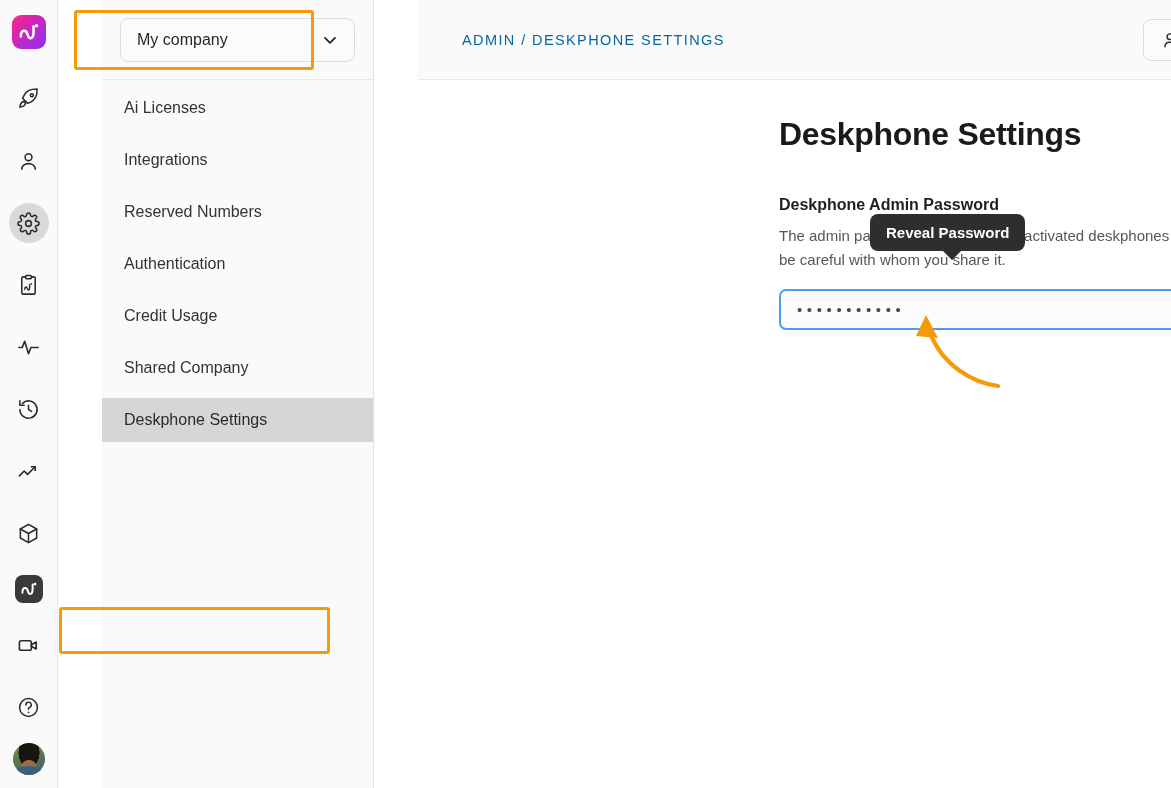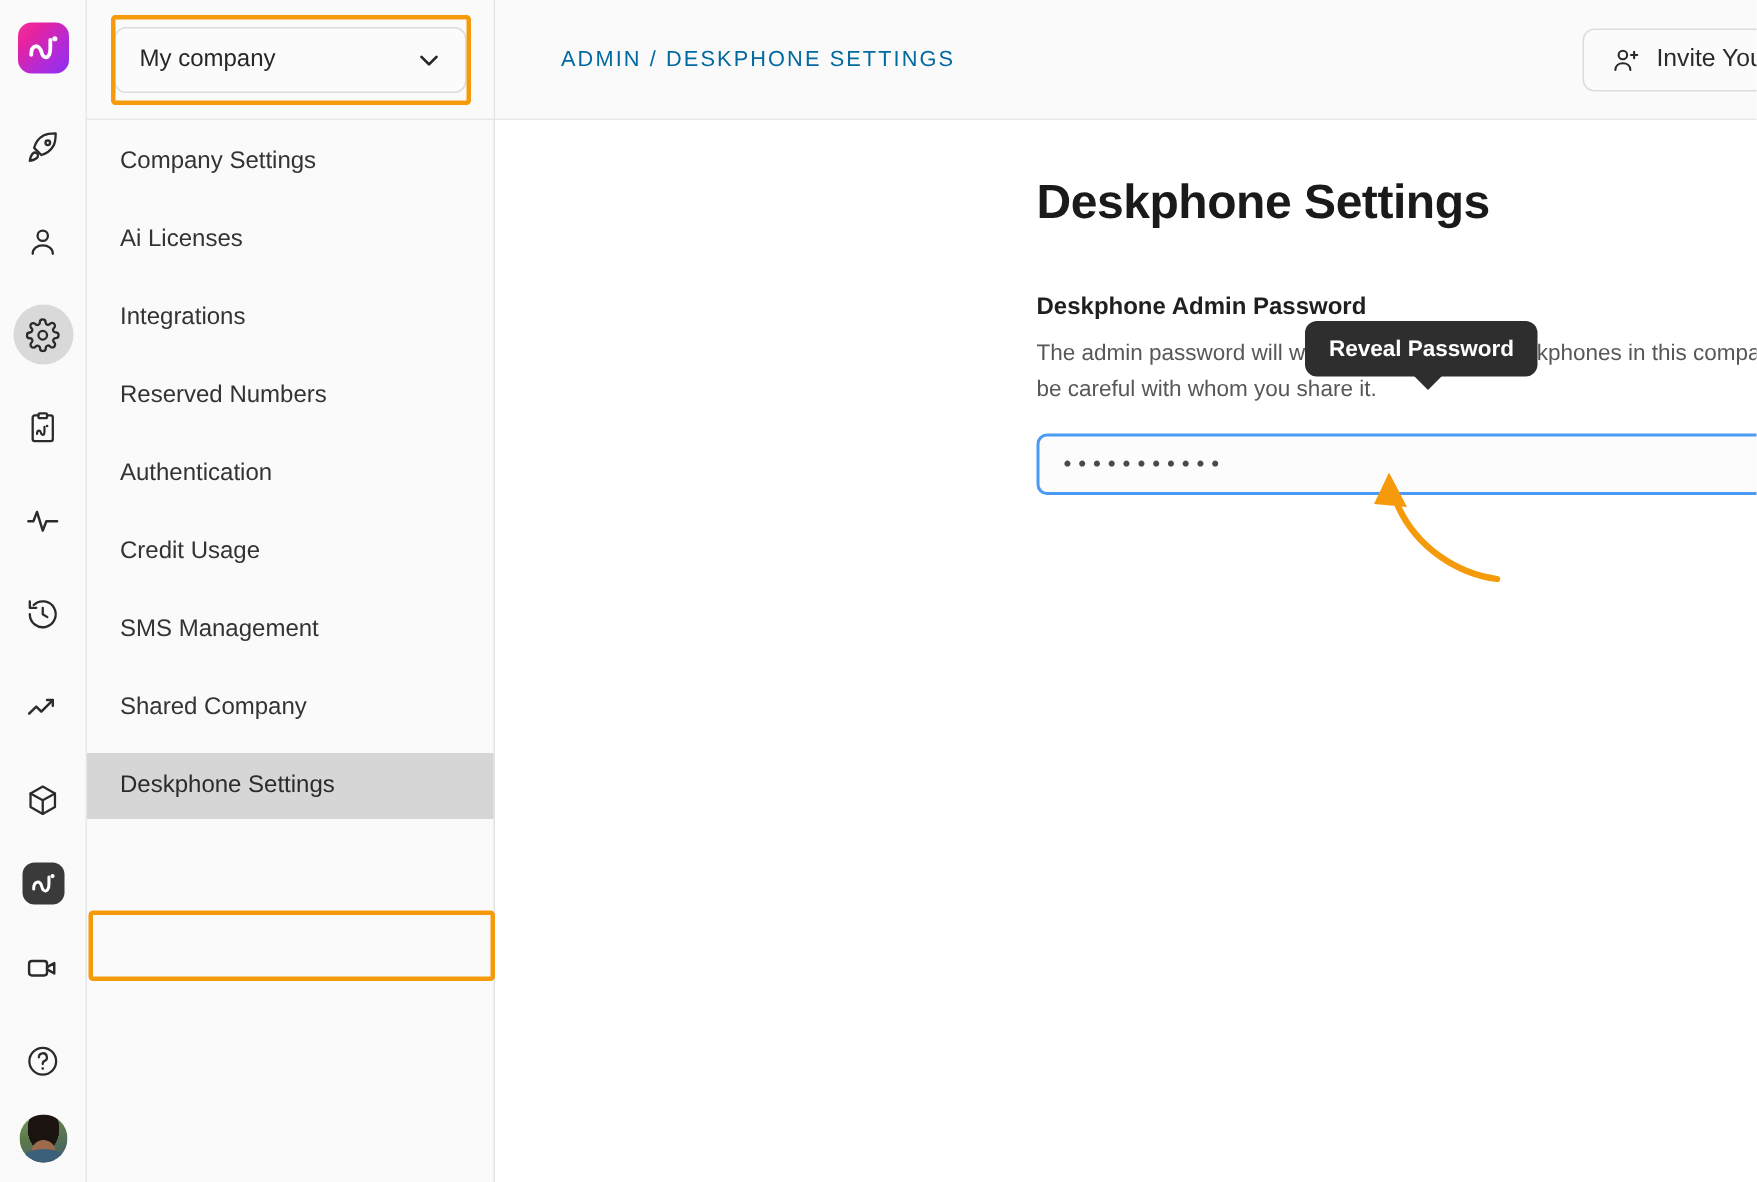--- a/index.html
+++ b/index.html
@@ -2,21 +2,21 @@
 <html><head>
 <meta charset="utf-8">
 <style>
   * { box-sizing: border-box; margin: 0; padding: 0; }
   html, body {
     width: 1171px; height: 788px;
     font-family: "Liberation Sans", sans-serif;
     background: #ffffff;
     overflow: hidden;
   }
-  .app { display: flex; width: 1171px; height: 788px; position: relative; }
+  .app { display: flex; width: 1171px; height: 788px; position: relative; gap: 44px; }
 
   
   .rail {
     width: 58px; height: 788px;
     background: #fafafa;
     border-right: 1px solid #e8e8e8;
     display: flex; flex-direction: column; align-items: center;
     flex: 0 0 58px;
     position: relative;
   }
@@ -246,39 +246,33 @@
         <span class="chev">
           <svg width="20" height="20" viewBox="0 0 24 24" fill="none" stroke="currentColor" stroke-width="2.2" stroke-linecap="round" stroke-linejoin="round">
             <path d="M6 9.5l6 6 6-6"></path>
           </svg>
         </span>
       </div>
     </div>
 
     <div class="menu">
       <div class="menu-item">
-        <span>Company Settings</span>
-      </div>
-      <div class="menu-item">
         <span>Ai Licenses</span>
       </div>
       <div class="menu-item">
         <span>Integrations</span>
       </div>
       <div class="menu-item">
         <span>Reserved Numbers</span>
       </div>
       <div class="menu-item">
         <span>Authentication</span>
       </div>
       <div class="menu-item">
         <span>Credit Usage</span>
-      </div>
-      <div class="menu-item">
-        <span>SMS Management</span>
       </div>
       <div class="menu-item">
         <span>Shared Company</span>
       </div>
       <div class="menu-item selected">
         <span>Deskphone Settings</span>
       </div>
     </div>
   </div>
 

